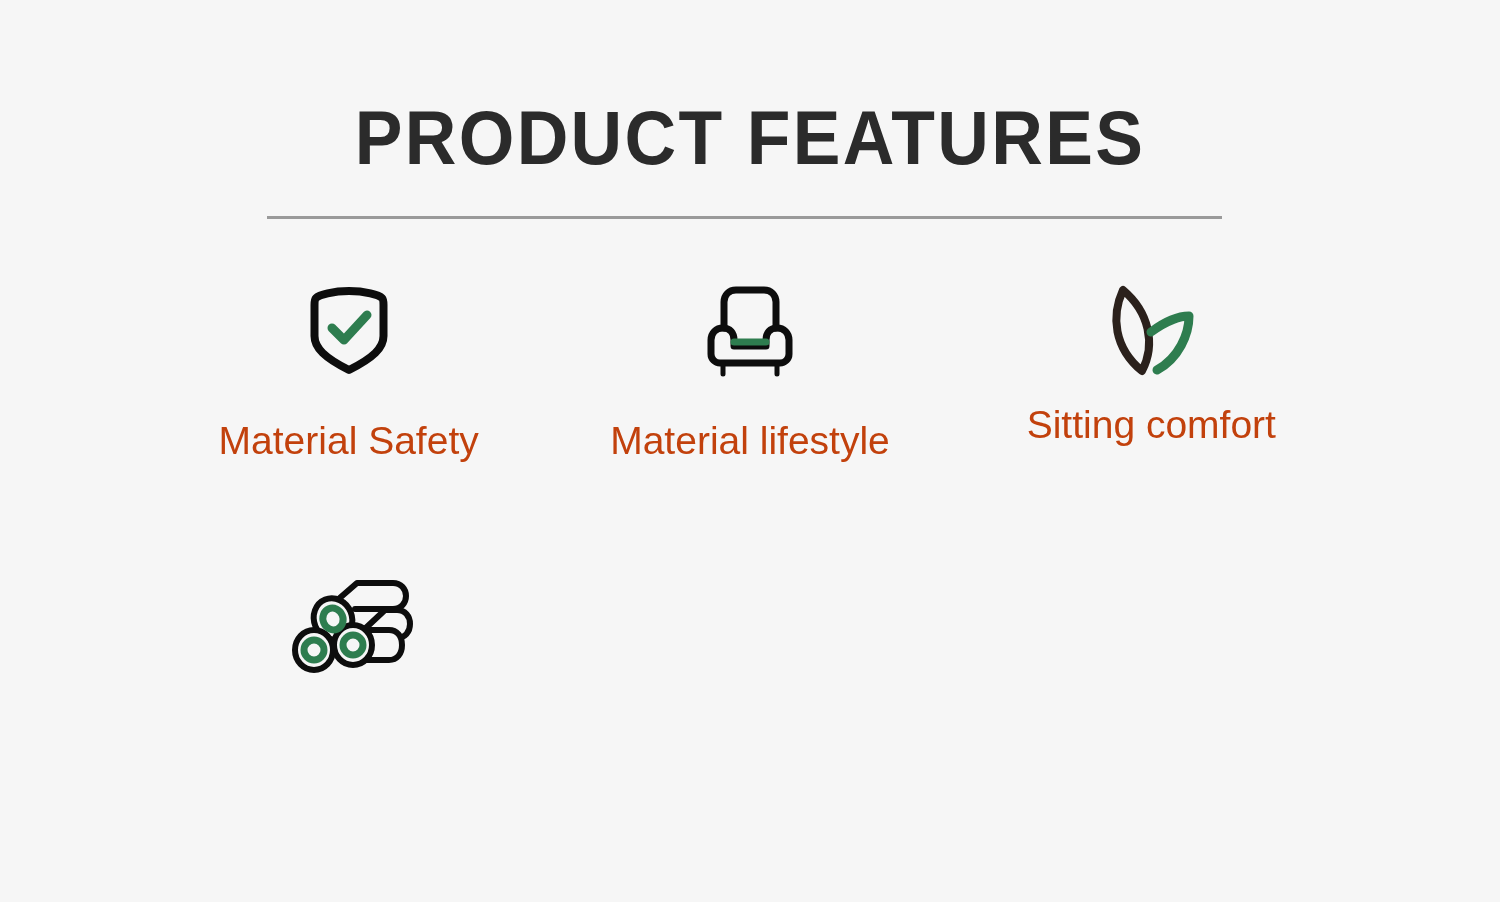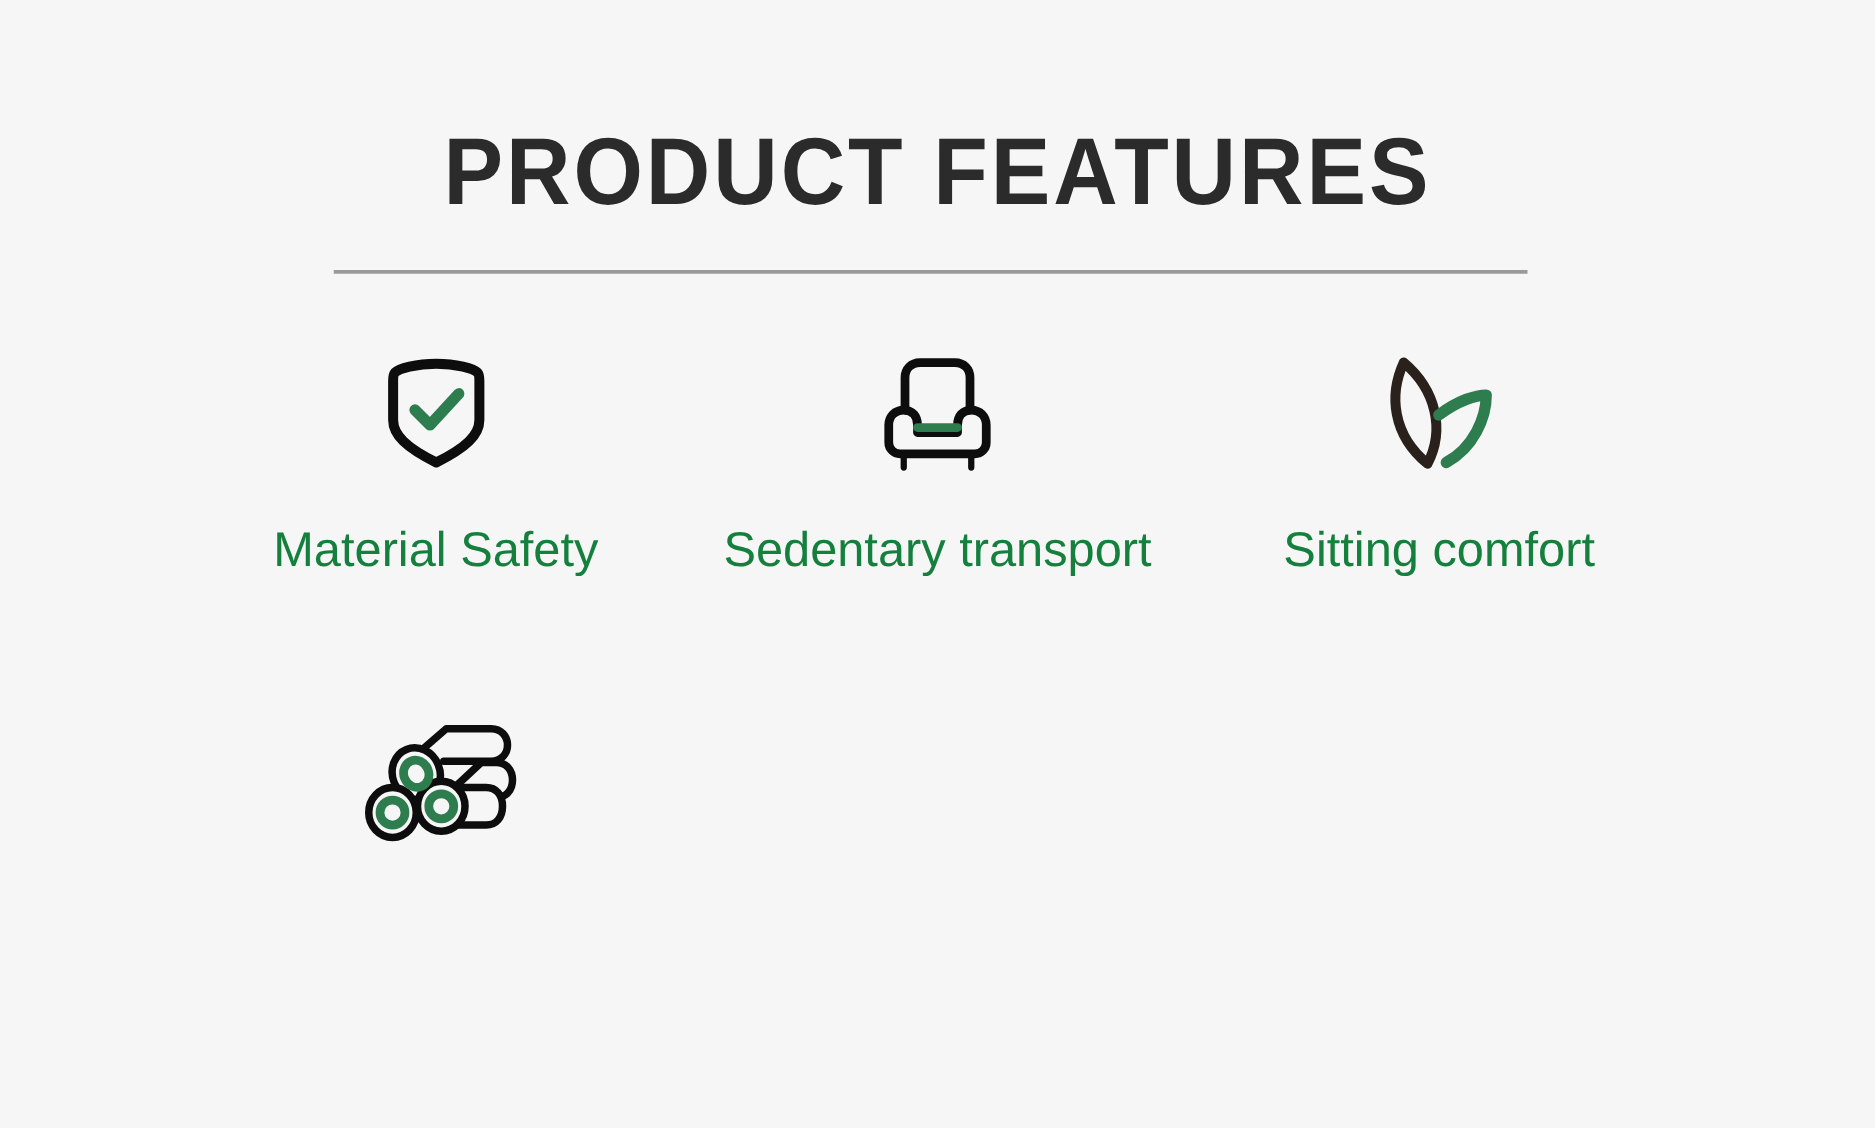--- a/index.html
+++ b/index.html
@@ -86,28 +86,28 @@
     display: block;
     overflow: visible;
   }
 
   .feature-label {
     margin-top: 40px;
     font-family: "Liberation Sans", sans-serif;
     font-weight: normal;
     font-size: 39px;
     line-height: 46px;
-    color: #15803d;
+    color: #c2410c;
     white-space: nowrap;
     text-align: center;
   }
 
   
   .features .feature.row2 .feature-label {
-    margin-top: 40px;
+    margin-top: 24px;
   }
 </style>
 </head>
 <body>
 
 <div class="page">
 
   <div class="header">
     <h1 class="page-title">PRODUCT FEATURES</h1>
     <div class="title-divider"></div>
@@ -131,21 +131,21 @@
 
           <path d="M24 44 L24 18 C24 11, 29 6, 36 6 L64 6 C71 6, 76 11, 76 18 L76 44" stroke="#0d0d0d" stroke-width="7" stroke-linecap="round" stroke-linejoin="round" fill="none"></path>
 
           <path d="M23 44 C16 44, 11 49, 11 56 L11 70 C11 75, 15 79, 20 79 L80 79 C85 79, 89 75, 89 70 L89 56 C89 49, 84 44, 77 44 C70 44, 66 49, 66 56 L66 62 L34 62 L34 56 C34 49, 30 44, 23 44 Z" stroke="#0d0d0d" stroke-width="7" stroke-linecap="round" stroke-linejoin="round" fill="none"></path>
 
           <path d="M34 58 L66 58" stroke="#2e7d4f" stroke-width="7" stroke-linecap="round" fill="none"></path>
 
           <path d="M23 79 L23 90 M77 79 L77 90" stroke="#0d0d0d" stroke-width="5" stroke-linecap="round"></path>
         </svg>
       </div>
-      <div class="feature-label">Sedentary transport</div>
+      <div class="feature-label">Material lifestyle</div>
     </div>
 
 
     <div class="feature row2">
       <div class="feature-icon">
         <svg width="100" height="96" viewBox="0 0 100 96" fill="none">
 
           <path d="M22 8 C10 34, 13 66, 41 89 C55 62, 48 30, 22 8 Z" stroke="#2b211c" stroke-width="8" stroke-linejoin="round" fill="none"></path>
 
           <path d="M50 50 C66 38, 80 34, 88 34 C88 52, 78 76, 56 88" stroke="#2e7d4f" stroke-width="9" stroke-linecap="round" stroke-linejoin="round" fill="none"></path>

